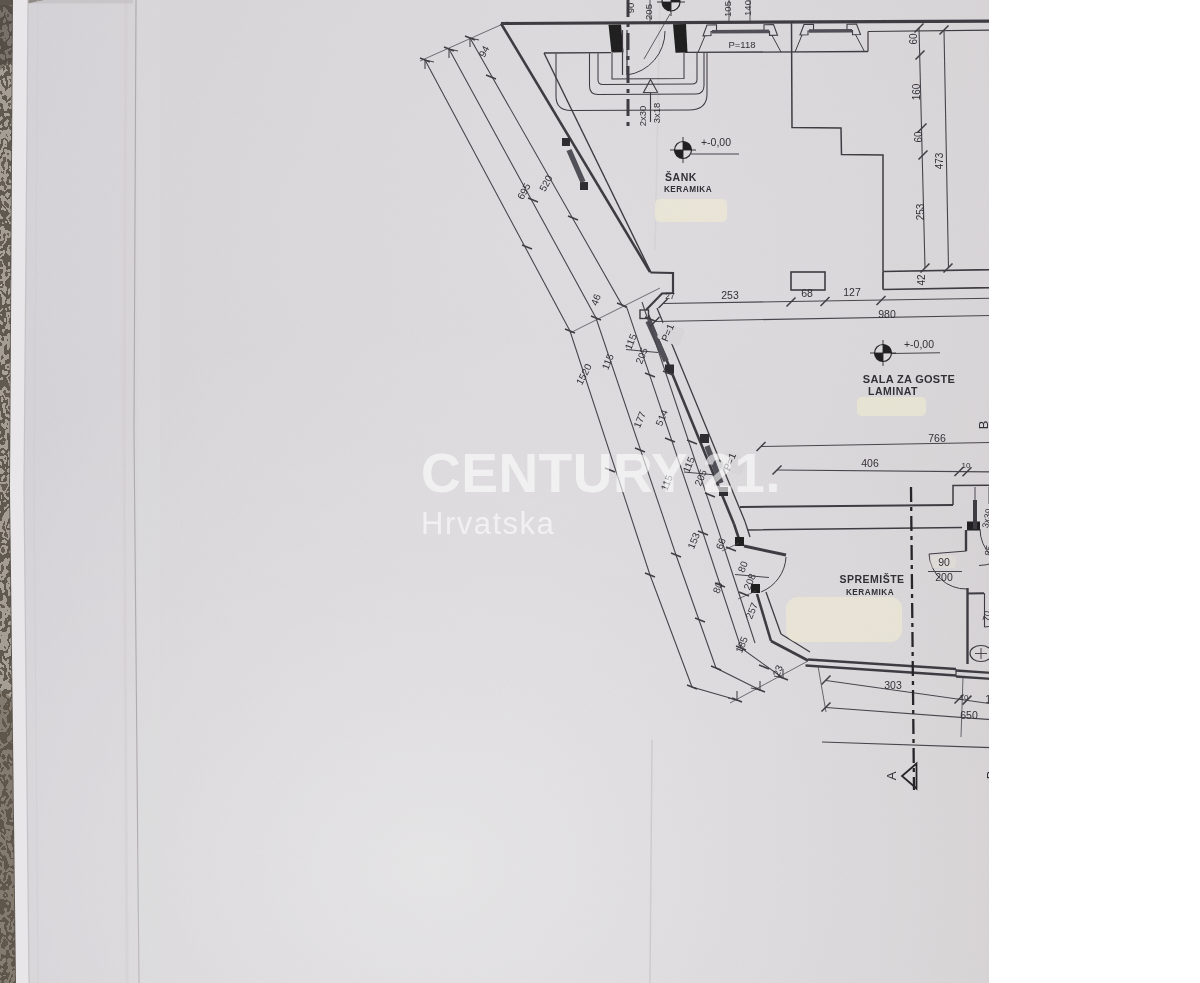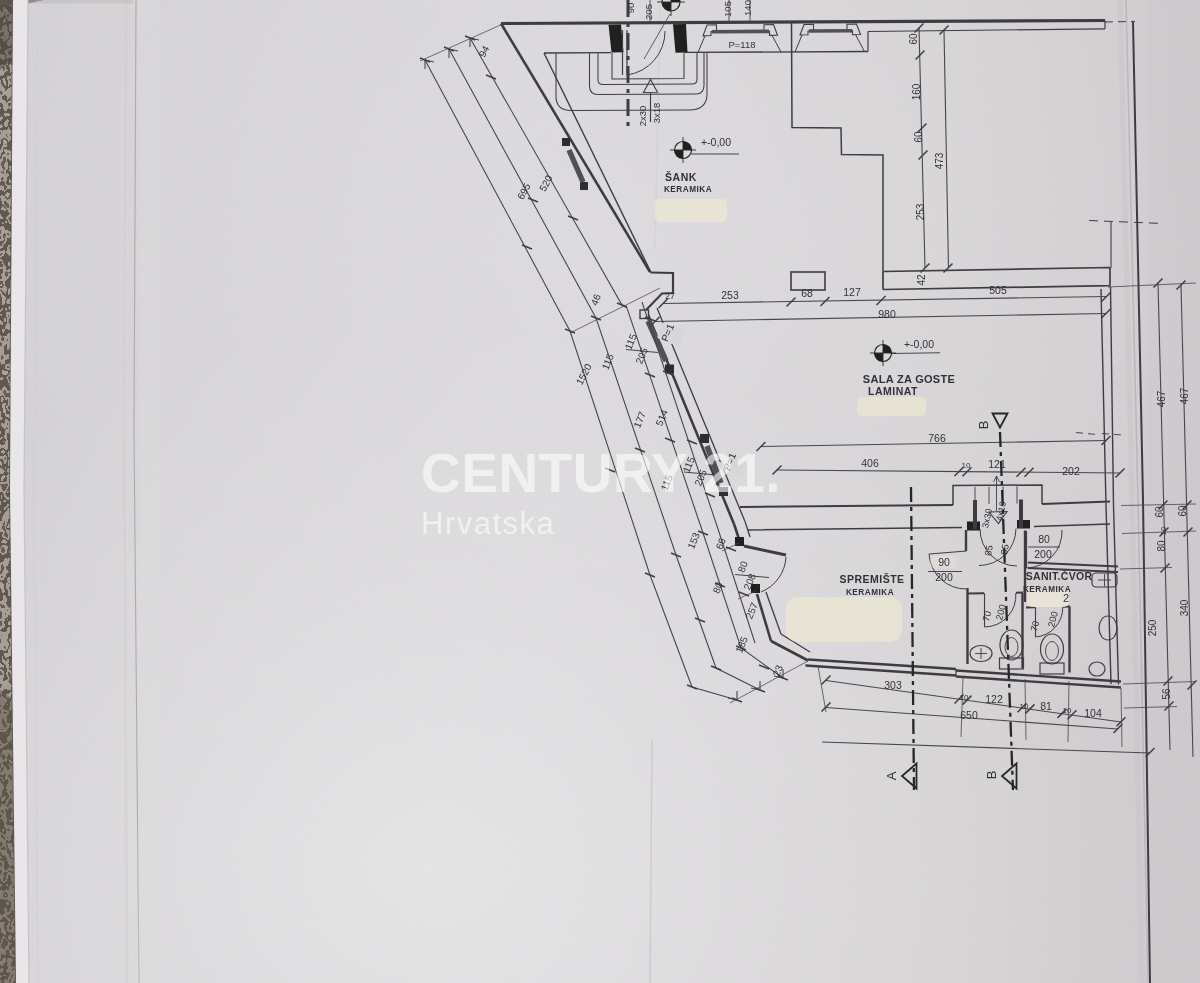--- a/index.html
+++ b/index.html
@@ -1,16 +1,16 @@
 <!DOCTYPE html>
 <html><head>
 <meta charset="utf-8">
 <style>
   html,body{margin:0;padding:0}
-  #stage{position:relative;width:1200px;height:983px;overflow:hidden;background:#0f766e}
+  #stage{position:relative;width:989px;height:983px;overflow:hidden;background:#0f766e}
   svg{position:absolute;left:0;top:0}
   text{font-family:"Liberation Sans",sans-serif}
 </style>
 </head>
 <body>
 <div id="stage">
 <svg width="1200" height="983" viewBox="0 0 1200 983">
 <defs>
   <linearGradient id="paperH" x1="0" y1="0" x2="1" y2="0">
     <stop offset="0" stop-color="#d3d1d5"></stop>

